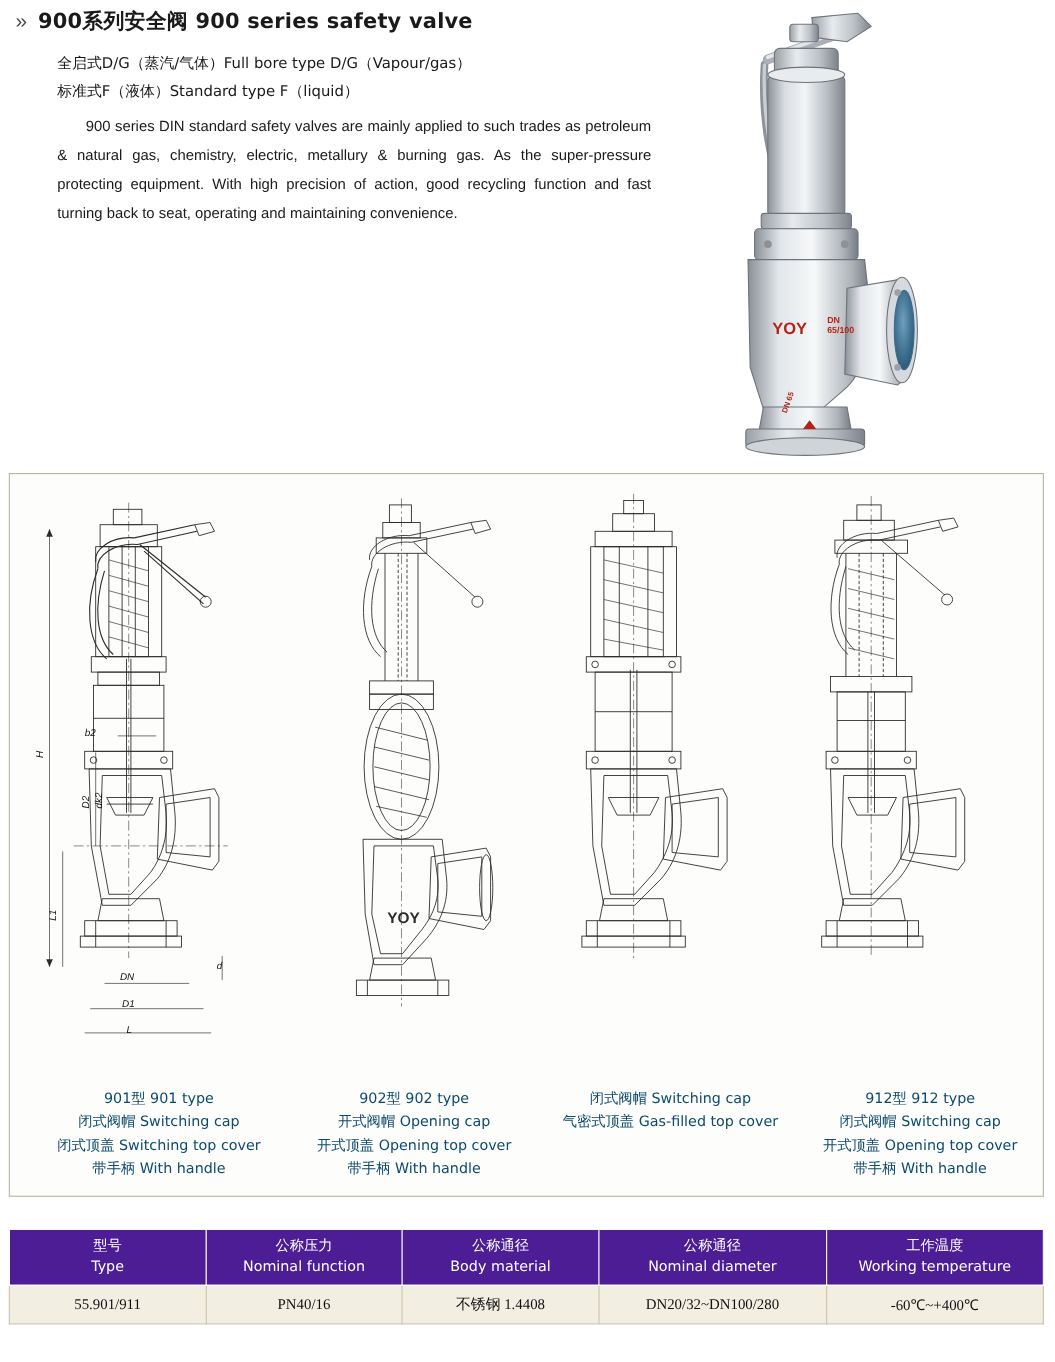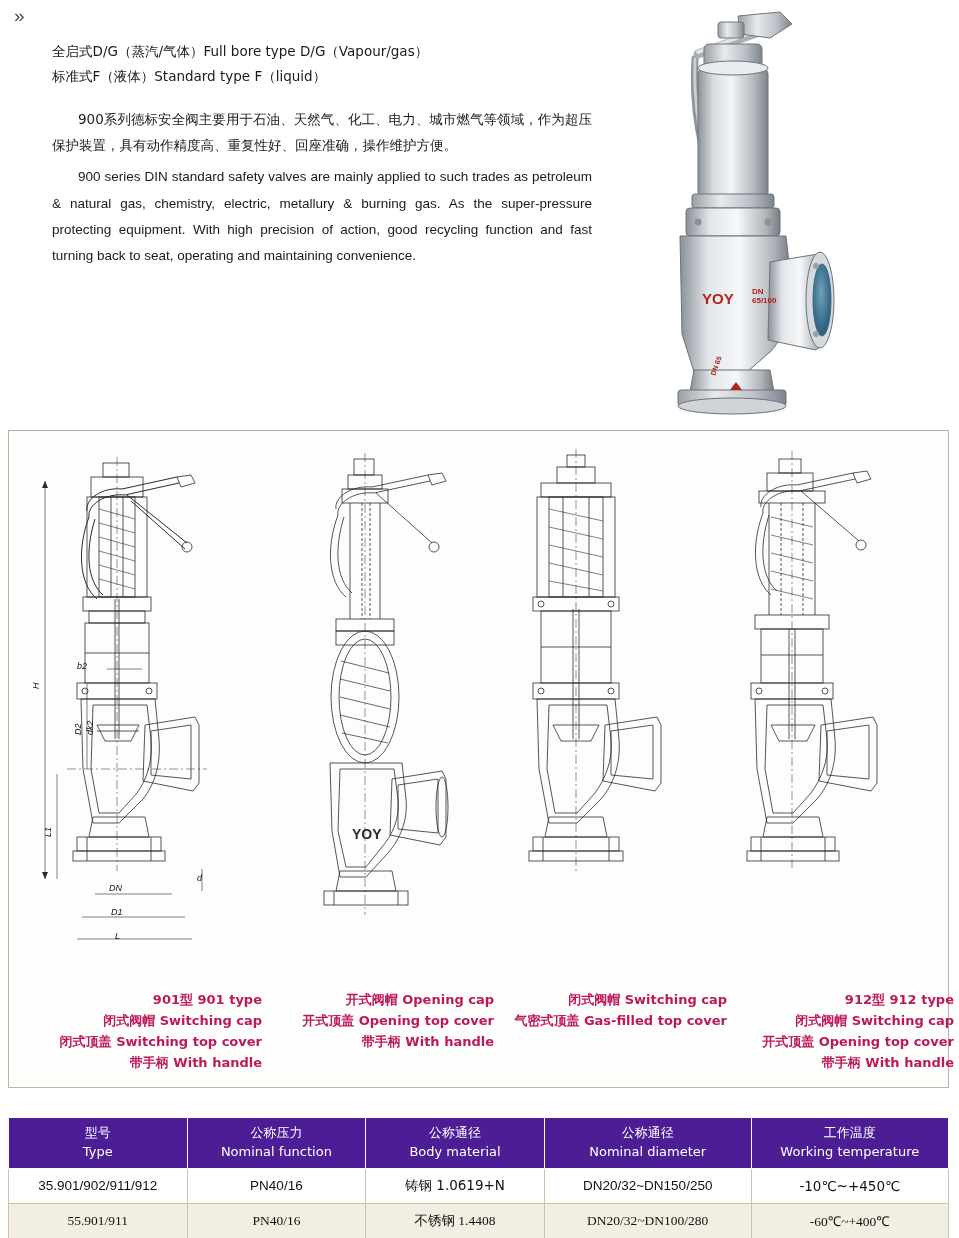--- a/index.html
+++ b/index.html
@@ -82,25 +82,24 @@
   .drawing-cell {
     position: absolute;
     top: 8px;
     width: 235px;
     height: 540px;
   }
   .caption {
     position: absolute;
     top: 558px;
     width: 235px;
-    text-align: right;
+    text-align: center;
     font-size: 13px;
     line-height: 1.62;
-    color: #be185d;
-    font-weight: bold;
+    color: #0c4a6e;
   }
   .caption .t { display: block; }
 
   
   .spec-table {
     position: absolute;
     left: 8px;
     top: 1117px;
     width: 941px;
     border-collapse: collapse;
@@ -124,26 +123,26 @@
   }
   .spec-table tr.row-odd td { background: #ffffff; }
   .spec-table tr.row-even td { background: #f2efe2; font-family: Liberation Serif, serif; }
   .cn { font-family: "DejaVu Sans", "Liberation Sans", sans-serif; }
 </style>
 </head>
 <body>
 
 <div class="page-title-row">
   <span class="chevron">»</span>
+  <span class="page-title cn">900系列安全阀  900 series safety valve</span>
 </div>
 
 <div class="intro">
   <div class="sub-line cn">全启式D/G（蒸汽/气体）Full  bore  type  D/G（Vapour/gas）</div>
   <div class="sub-line cn">标准式F（液体）Standard  type  F（liquid）</div>
-  <div class="para-cn cn"><span class="indent"></span><span>900系列德标安全阀主要用于石油、天然气、化工、电力、城市燃气等领域，作为超压保护装置，具有动作精度高、重复性好、回座准确，操作维护方便。</span></div>
   <div class="para-en"><span class="indent"></span><span>900 series DIN standard safety valves are mainly applied to such trades as petroleum &amp; natural gas, chemistry, electric, metallury &amp; burning gas. As the super-pressure protecting equipment. With high precision of action, good recycling function and fast turning back to seat, operating and maintaining convenience.</span></div>
 </div>
 
 <div class="photo-area">
   <svg width="330" height="420" viewBox="0 0 330 420">
     <defs>
       <linearGradient id="steelV" x1="0" y1="0" x2="1" y2="0">
         <stop offset="0%" stop-color="#8d9298"></stop>
         <stop offset="22%" stop-color="#d9dde1"></stop>
         <stop offset="48%" stop-color="#f2f4f6"></stop>
@@ -439,20 +438,21 @@
     </svg>
   </div>
 
   <div class="caption cn" style="left:18px;">
     <span class="t">901型  901 type</span>
     <span class="t">闭式阀帽  Switching cap</span>
     <span class="t">闭式顶盖  Switching top cover</span>
     <span class="t">带手柄  With handle</span>
   </div>
   <div class="caption cn" style="left:250px;">
+    <span class="t">902型  902 type</span>
     <span class="t">开式阀帽  Opening cap</span>
     <span class="t">开式顶盖  Opening top cover</span>
     <span class="t">带手柄  With handle</span>
   </div>
   <div class="caption cn" style="left:483px;">
     <span class="t">闭式阀帽  Switching cap</span>
     <span class="t">气密式顶盖  Gas-filled top cover</span>
   </div>
   <div class="caption cn" style="left:710px;">
     <span class="t">912型  912 type</span>
@@ -481,27 +481,20 @@
         <span>公称通径</span><br>
         <span>Nominal diameter</span>
       </th>
       <th style="width:21%" class="cn">
         <span>工作温度</span><br>
         <span>Working temperature</span>
       </th>
     </tr>
   </thead>
   <tbody>
-    <tr class="row-odd">
-      <td>35.901/902/911/912</td>
-      <td>PN40/16</td>
-      <td class="cn">铸钢  1.0619+N</td>
-      <td>DN20/32~DN150/250</td>
-      <td class="cn">-10℃~+450℃</td>
-    </tr>
     <tr class="row-even">
       <td>55.901/911</td>
       <td>PN40/16</td>
       <td class="cn">不锈钢  1.4408</td>
       <td>DN20/32~DN100/280</td>
       <td class="cn">-60℃~+400℃</td>
     </tr>
   </tbody>
 </table>
 

